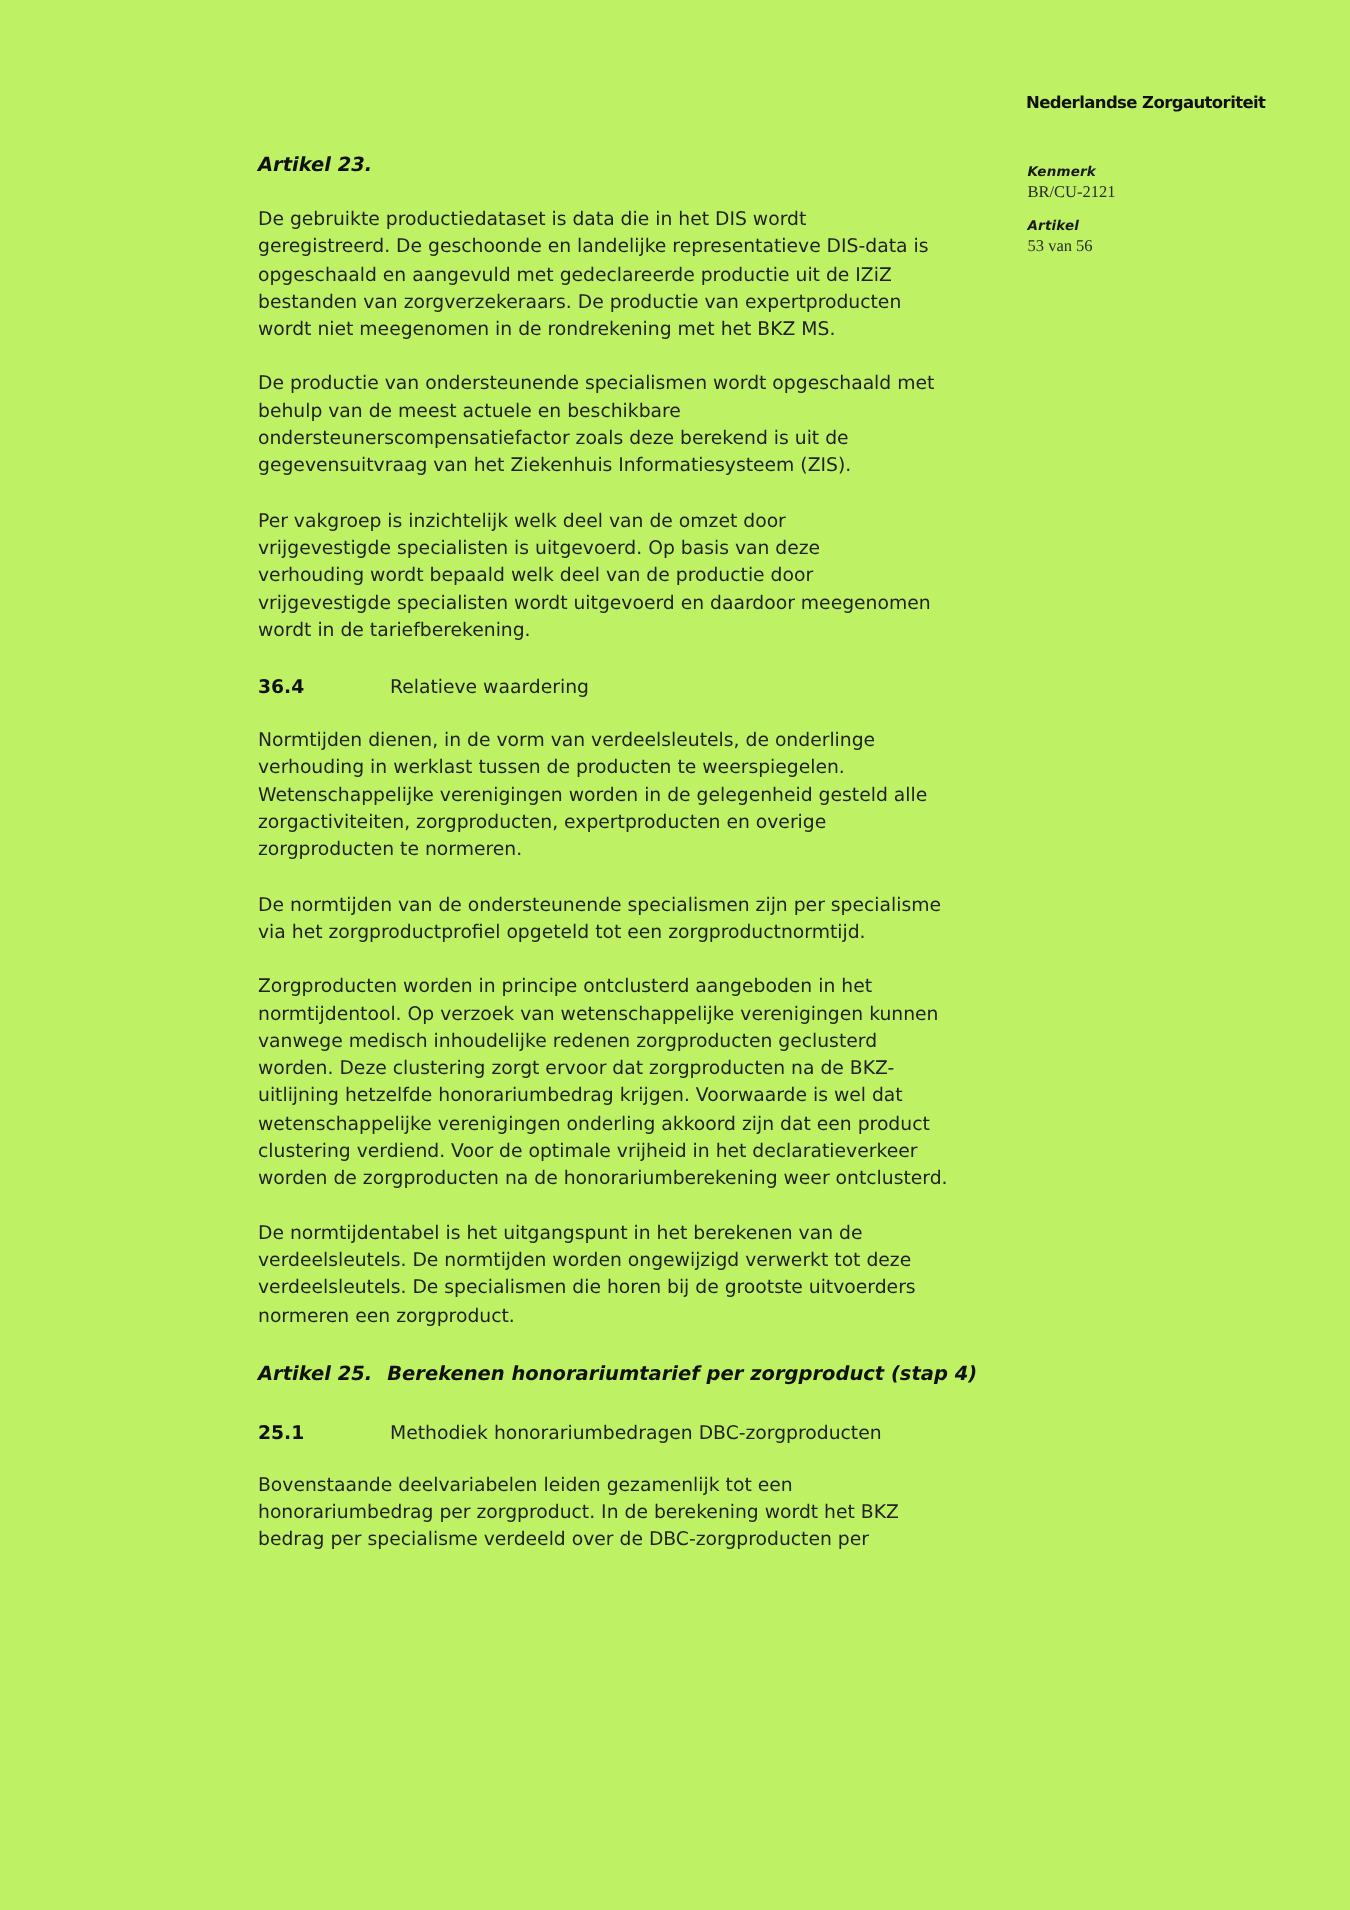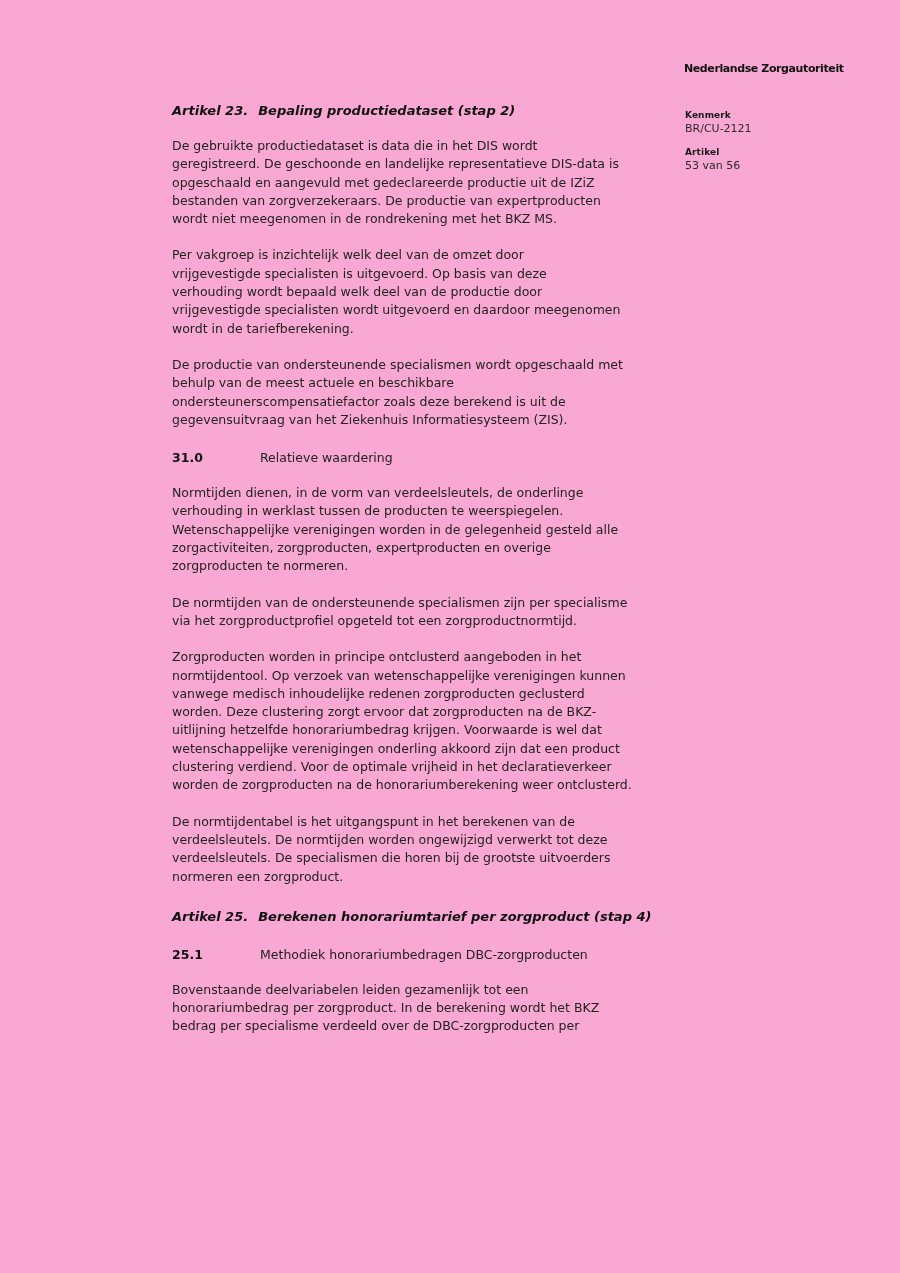--- a/index.html
+++ b/index.html
@@ -1,20 +1,20 @@
 <!DOCTYPE html>
 <html><head>
 <meta charset="utf-8">
 <style>
   html, body { margin: 0; padding: 0; background: #ffffff; }
   .page {
     position: relative;
     width: 900px;
     height: 1273px;
-    background: #f9a8d4;
+    background: #bef264;
     font-family: "DejaVu Sans", sans-serif;
     color: #222222;
     overflow: hidden;
   }
   .brand {
     position: absolute;
     left: 684px;
     top: 62px;
     font-size: 11px;
     font-weight: bold;
@@ -27,25 +27,27 @@
     left: 685px;
     top: 110px;
     width: 170px;
   }
   .meta-group { margin: 0 0 12px 0; }
   .meta-label {
     font-size: 9px;
     font-weight: bold;
     color: #1a1a1a;
     letter-spacing: 0.1px;
+    font-style: italic;
   }
   .meta-value {
     font-size: 11px;
     color: #2a2a2a;
     margin-top: 2px;
+    font-family: Liberation Serif, serif;
   }
   .main {
     position: absolute;
     left: 172px;
     top: 102px;
     width: 545px;
     font-size: 12.5px;
     line-height: 18.3px;
   }
   .para {
@@ -95,41 +97,40 @@
       <div class="meta-label">Artikel</div>
       <div class="meta-value">53 van 56</div>
     </div>
   </div>
 
   <div class="main">
 
 
     <div class="artikel">
       <span class="art-num">Artikel 23.</span>
-      <span class="art-title">Bepaling productiedataset (stap 2)</span>
     </div>
 
     <p class="para">De gebruikte productiedataset is data die in het DIS wordt
 geregistreerd. De geschoonde en landelijke representatieve DIS-data is
 opgeschaald en aangevuld met gedeclareerde productie uit de IZiZ
 bestanden van zorgverzekeraars. De productie van expertproducten
 wordt niet meegenomen in de rondrekening met het BKZ MS.</p>
+    <p class="para">De productie van ondersteunende specialismen wordt opgeschaald met
+behulp van de meest actuele en beschikbare
+ondersteunerscompensatiefactor zoals deze berekend is uit de
+gegevensuitvraag van het Ziekenhuis Informatiesysteem (ZIS).</p>
     <p class="para">Per vakgroep is inzichtelijk welk deel van de omzet door
 vrijgevestigde specialisten is uitgevoerd. Op basis van deze
 verhouding wordt bepaald welk deel van de productie door
 vrijgevestigde specialisten wordt uitgevoerd en daardoor meegenomen
 wordt in de tariefberekening.</p>
-    <p class="para">De productie van ondersteunende specialismen wordt opgeschaald met
-behulp van de meest actuele en beschikbare
-ondersteunerscompensatiefactor zoals deze berekend is uit de
-gegevensuitvraag van het Ziekenhuis Informatiesysteem (ZIS).</p>
 
 
     <div class="subsection">
-      <span class="sec-num">31.0</span>
+      <span class="sec-num">36.4</span>
       <span class="sec-title">Relatieve waardering</span>
     </div>
 
     <p class="para">Normtijden dienen, in de vorm van verdeelsleutels, de onderlinge
 verhouding in werklast tussen de producten te weerspiegelen.
 Wetenschappelijke verenigingen worden in de gelegenheid gesteld alle
 zorgactiviteiten, zorgproducten, expertproducten en overige
 zorgproducten te normeren.</p>
     <p class="para">De normtijden van de ondersteunende specialismen zijn per specialisme
 via het zorgproductprofiel opgeteld tot een zorgproductnormtijd.</p>

